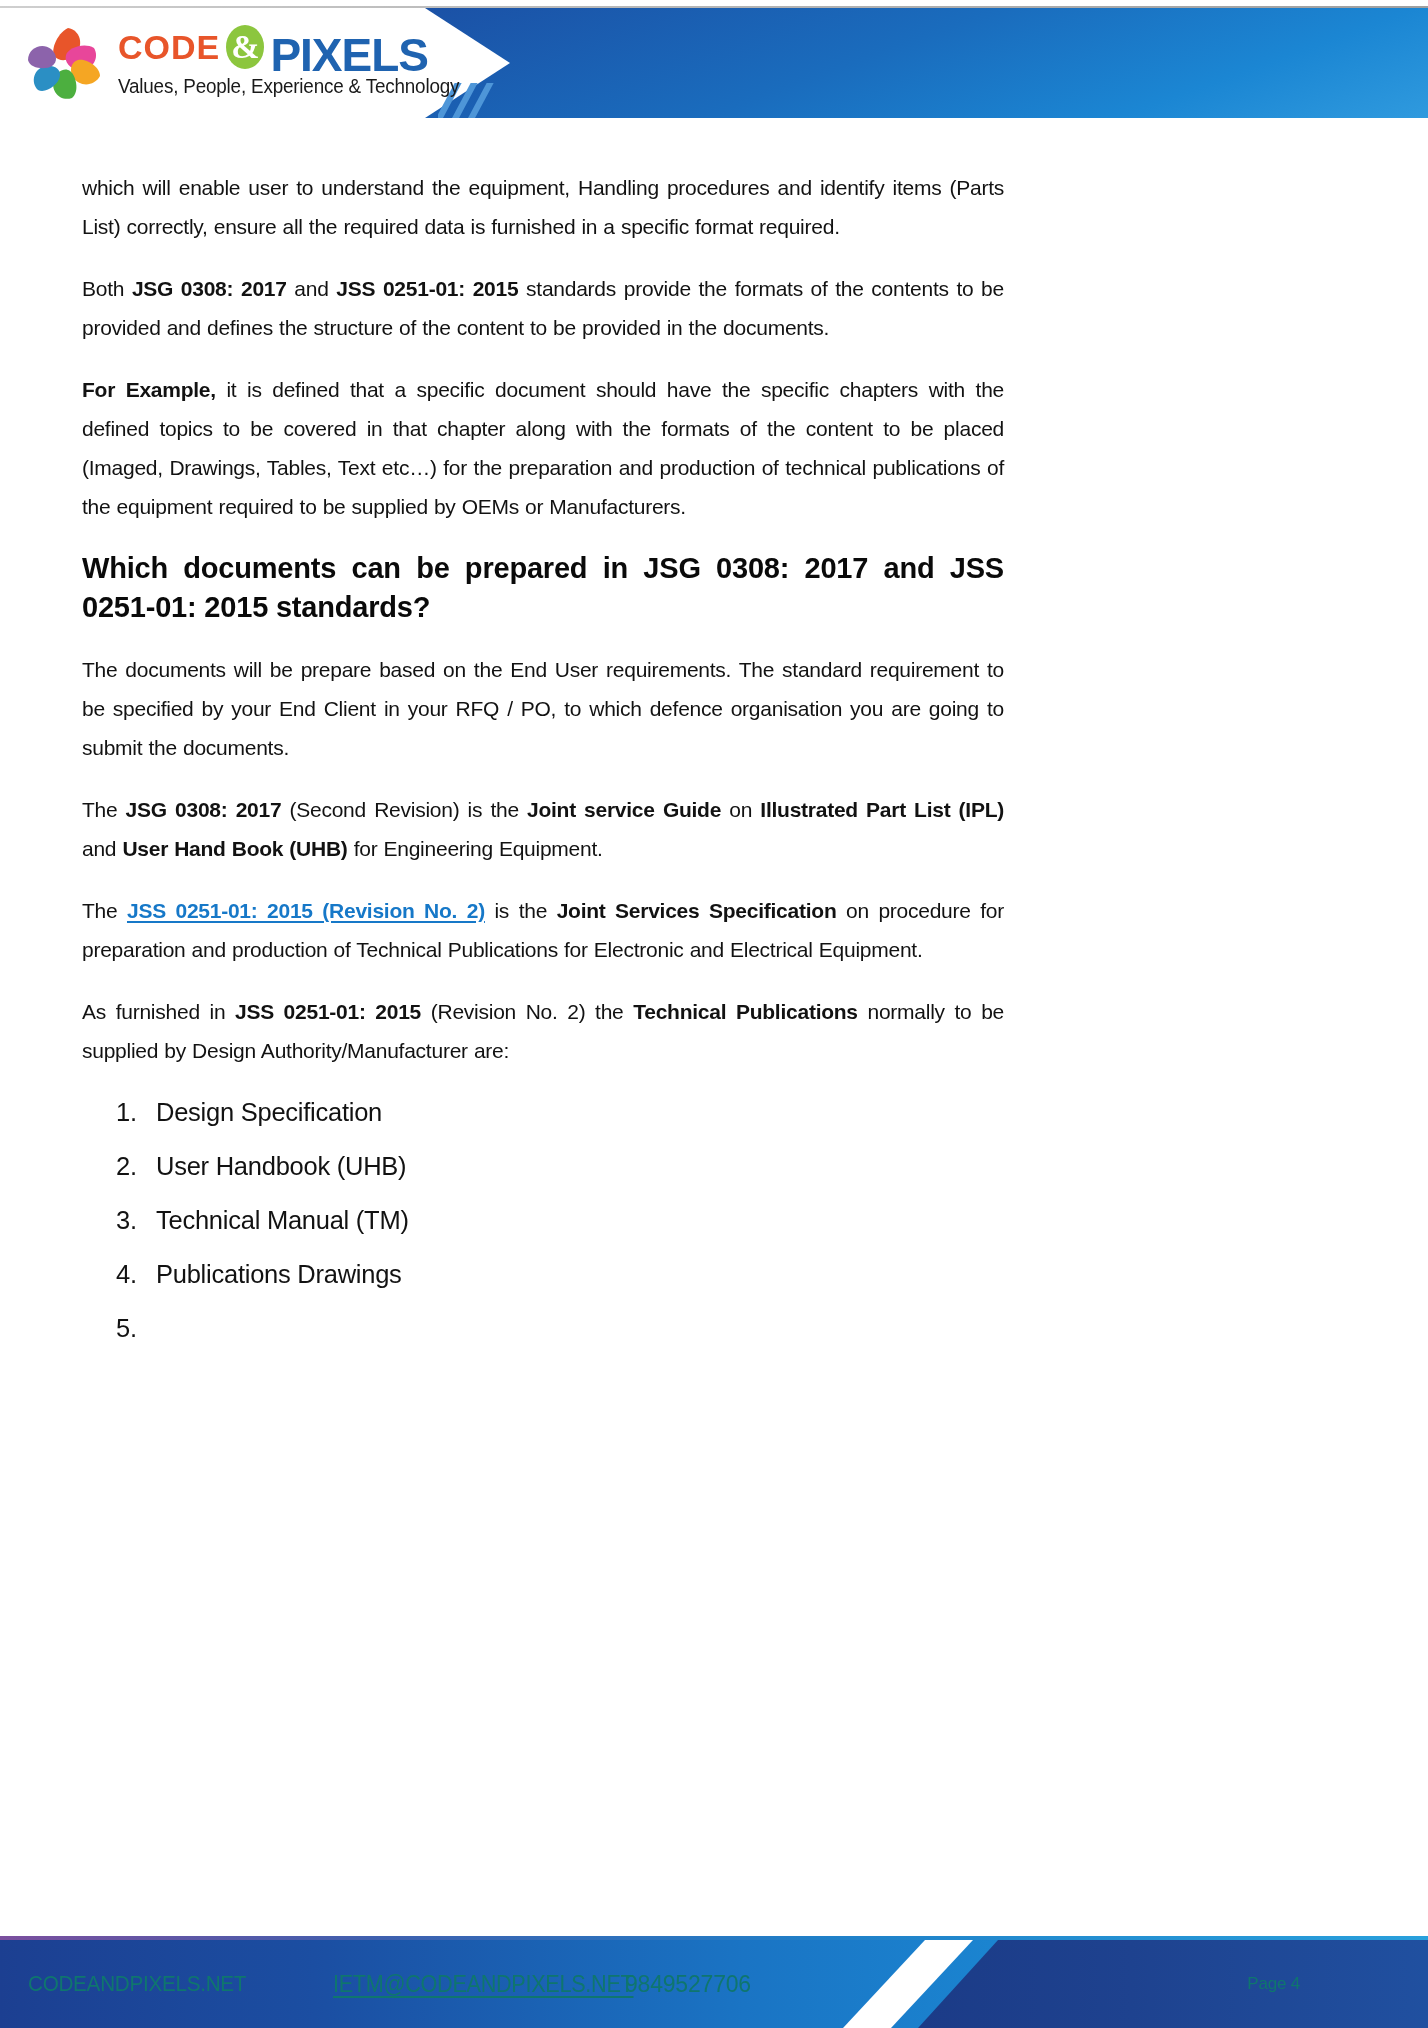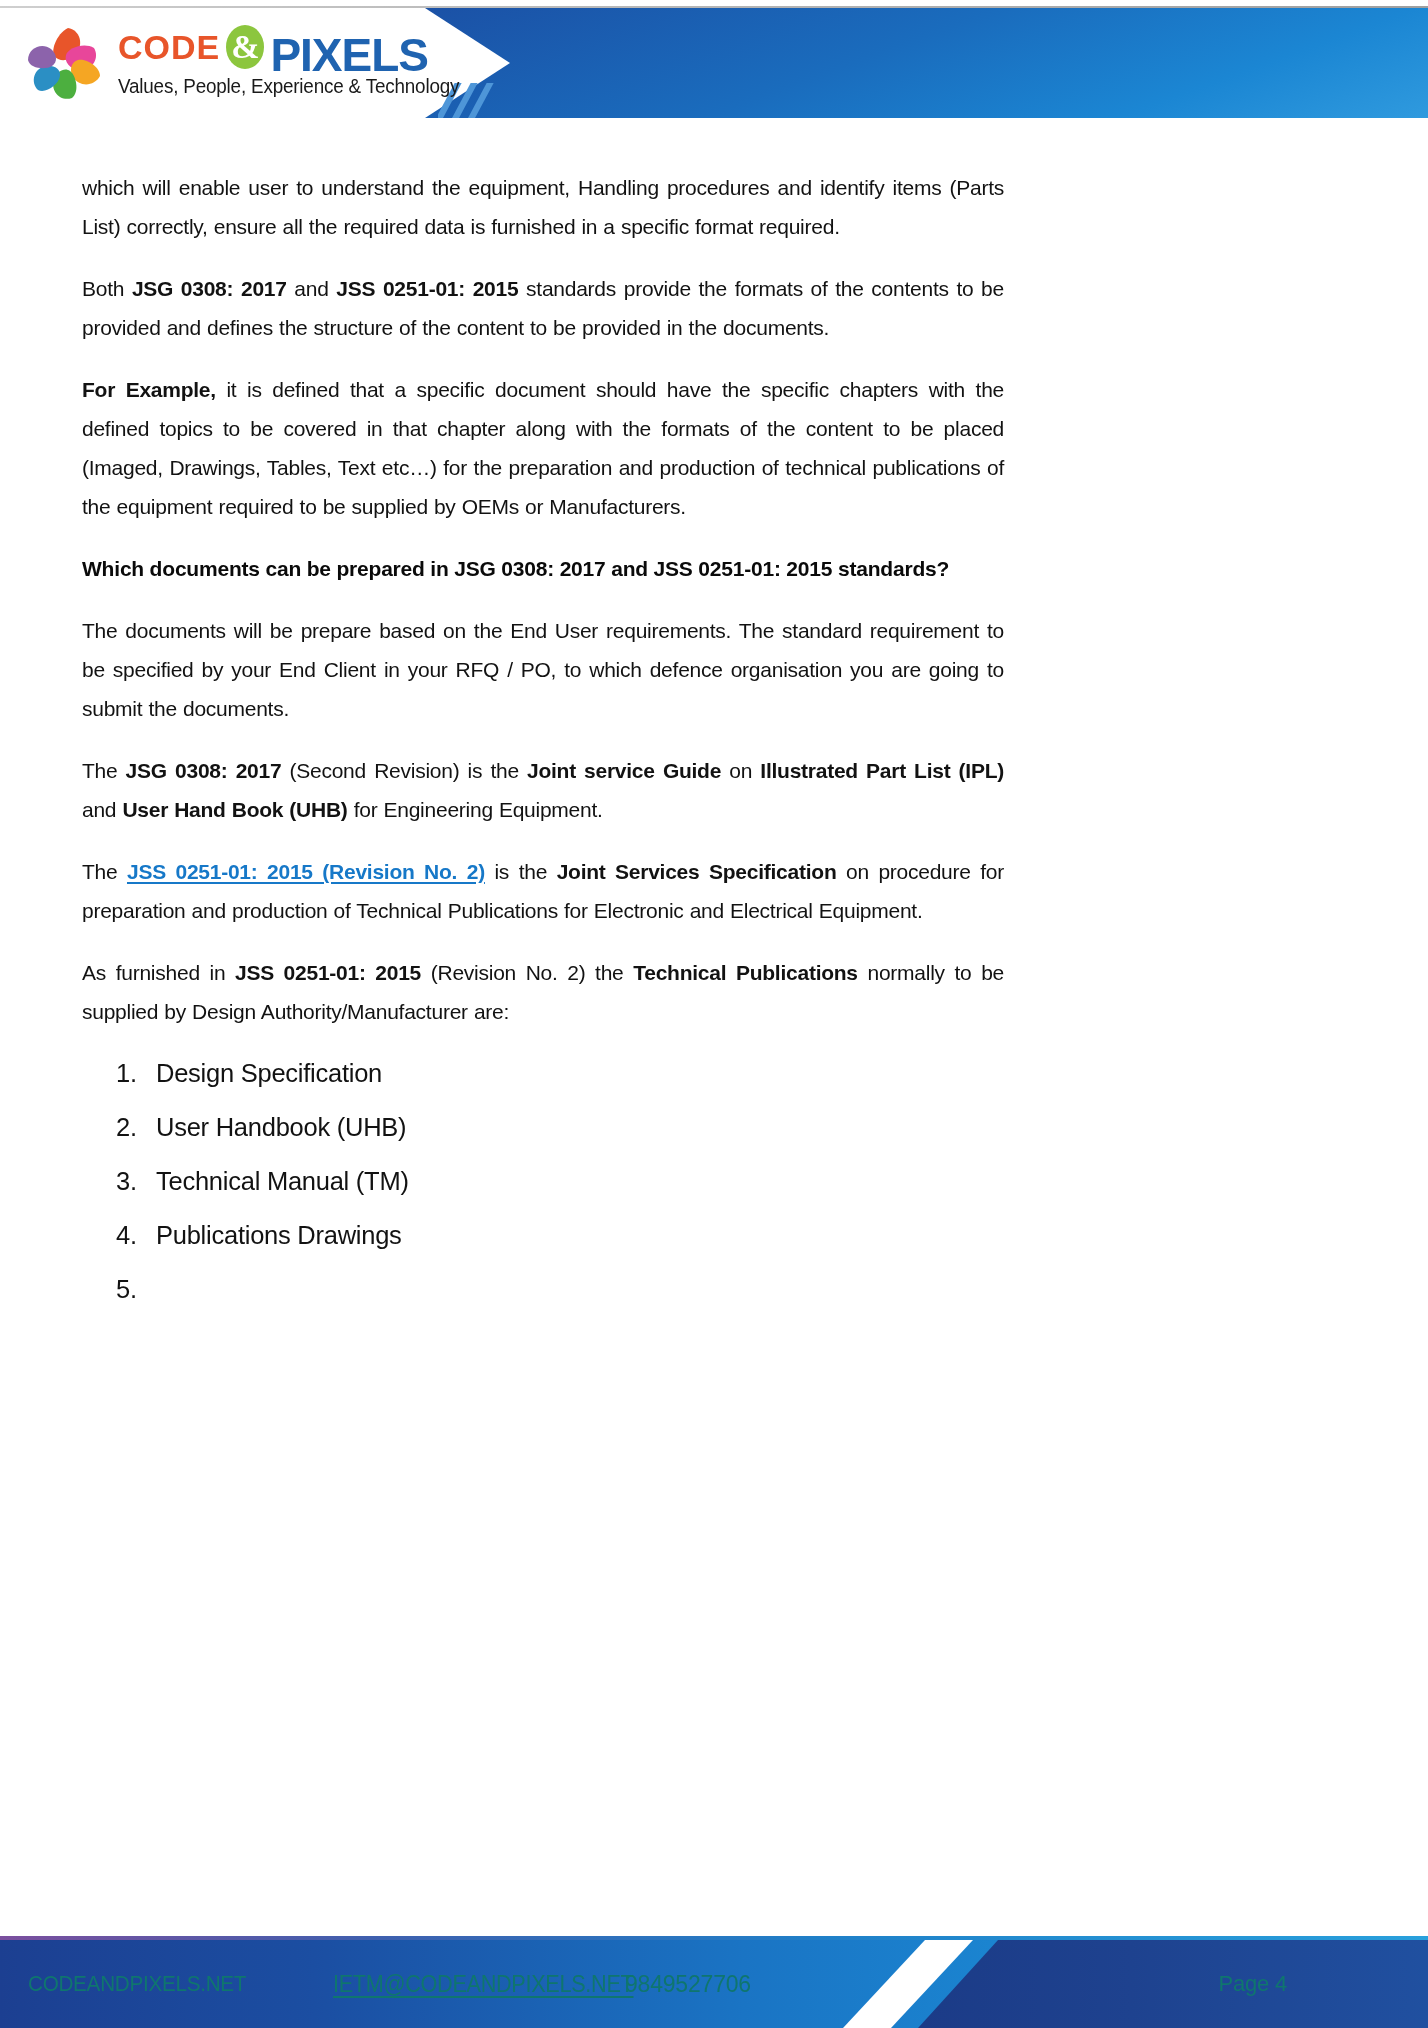--- a/index.html
+++ b/index.html
@@ -156,21 +156,21 @@
     line-height: 39px;
     color: #121212;
     text-align: justify;
     margin: 0 0 23px 0;
     letter-spacing: -0.25px;
     word-spacing: 0.5px;
   }
   .para b, .para strong { font-weight: 700; }
   .heading-q {
     font-family: "Liberation Sans", sans-serif;
-    font-size: 21px;
+    font-size: 29px;
     line-height: 39px;
     font-weight: 700;
     color: #0a0a0a;
     text-align: justify;
     margin: 0 0 23px 0;
     letter-spacing: -0.2px;
   }
   .doclink {
     color: #1678c8;
     font-weight: 700;
@@ -275,22 +275,22 @@
     transform-origin: left center;
   }
   .f-phone {
     position: absolute;
     left: 625px;
     font-size: 23px;
     letter-spacing: -0.2px;
   }
   .f-page {
     position: absolute;
-    right: 141px;
-    font-size: 22px;
+    right: 128px;
+    font-size: 17px;
     letter-spacing: -0.2px;
   }
 </style>
 </head>
 <body>
 
 <div class="page">
 
   <div class="header">
     <div class="header-topline"></div>

